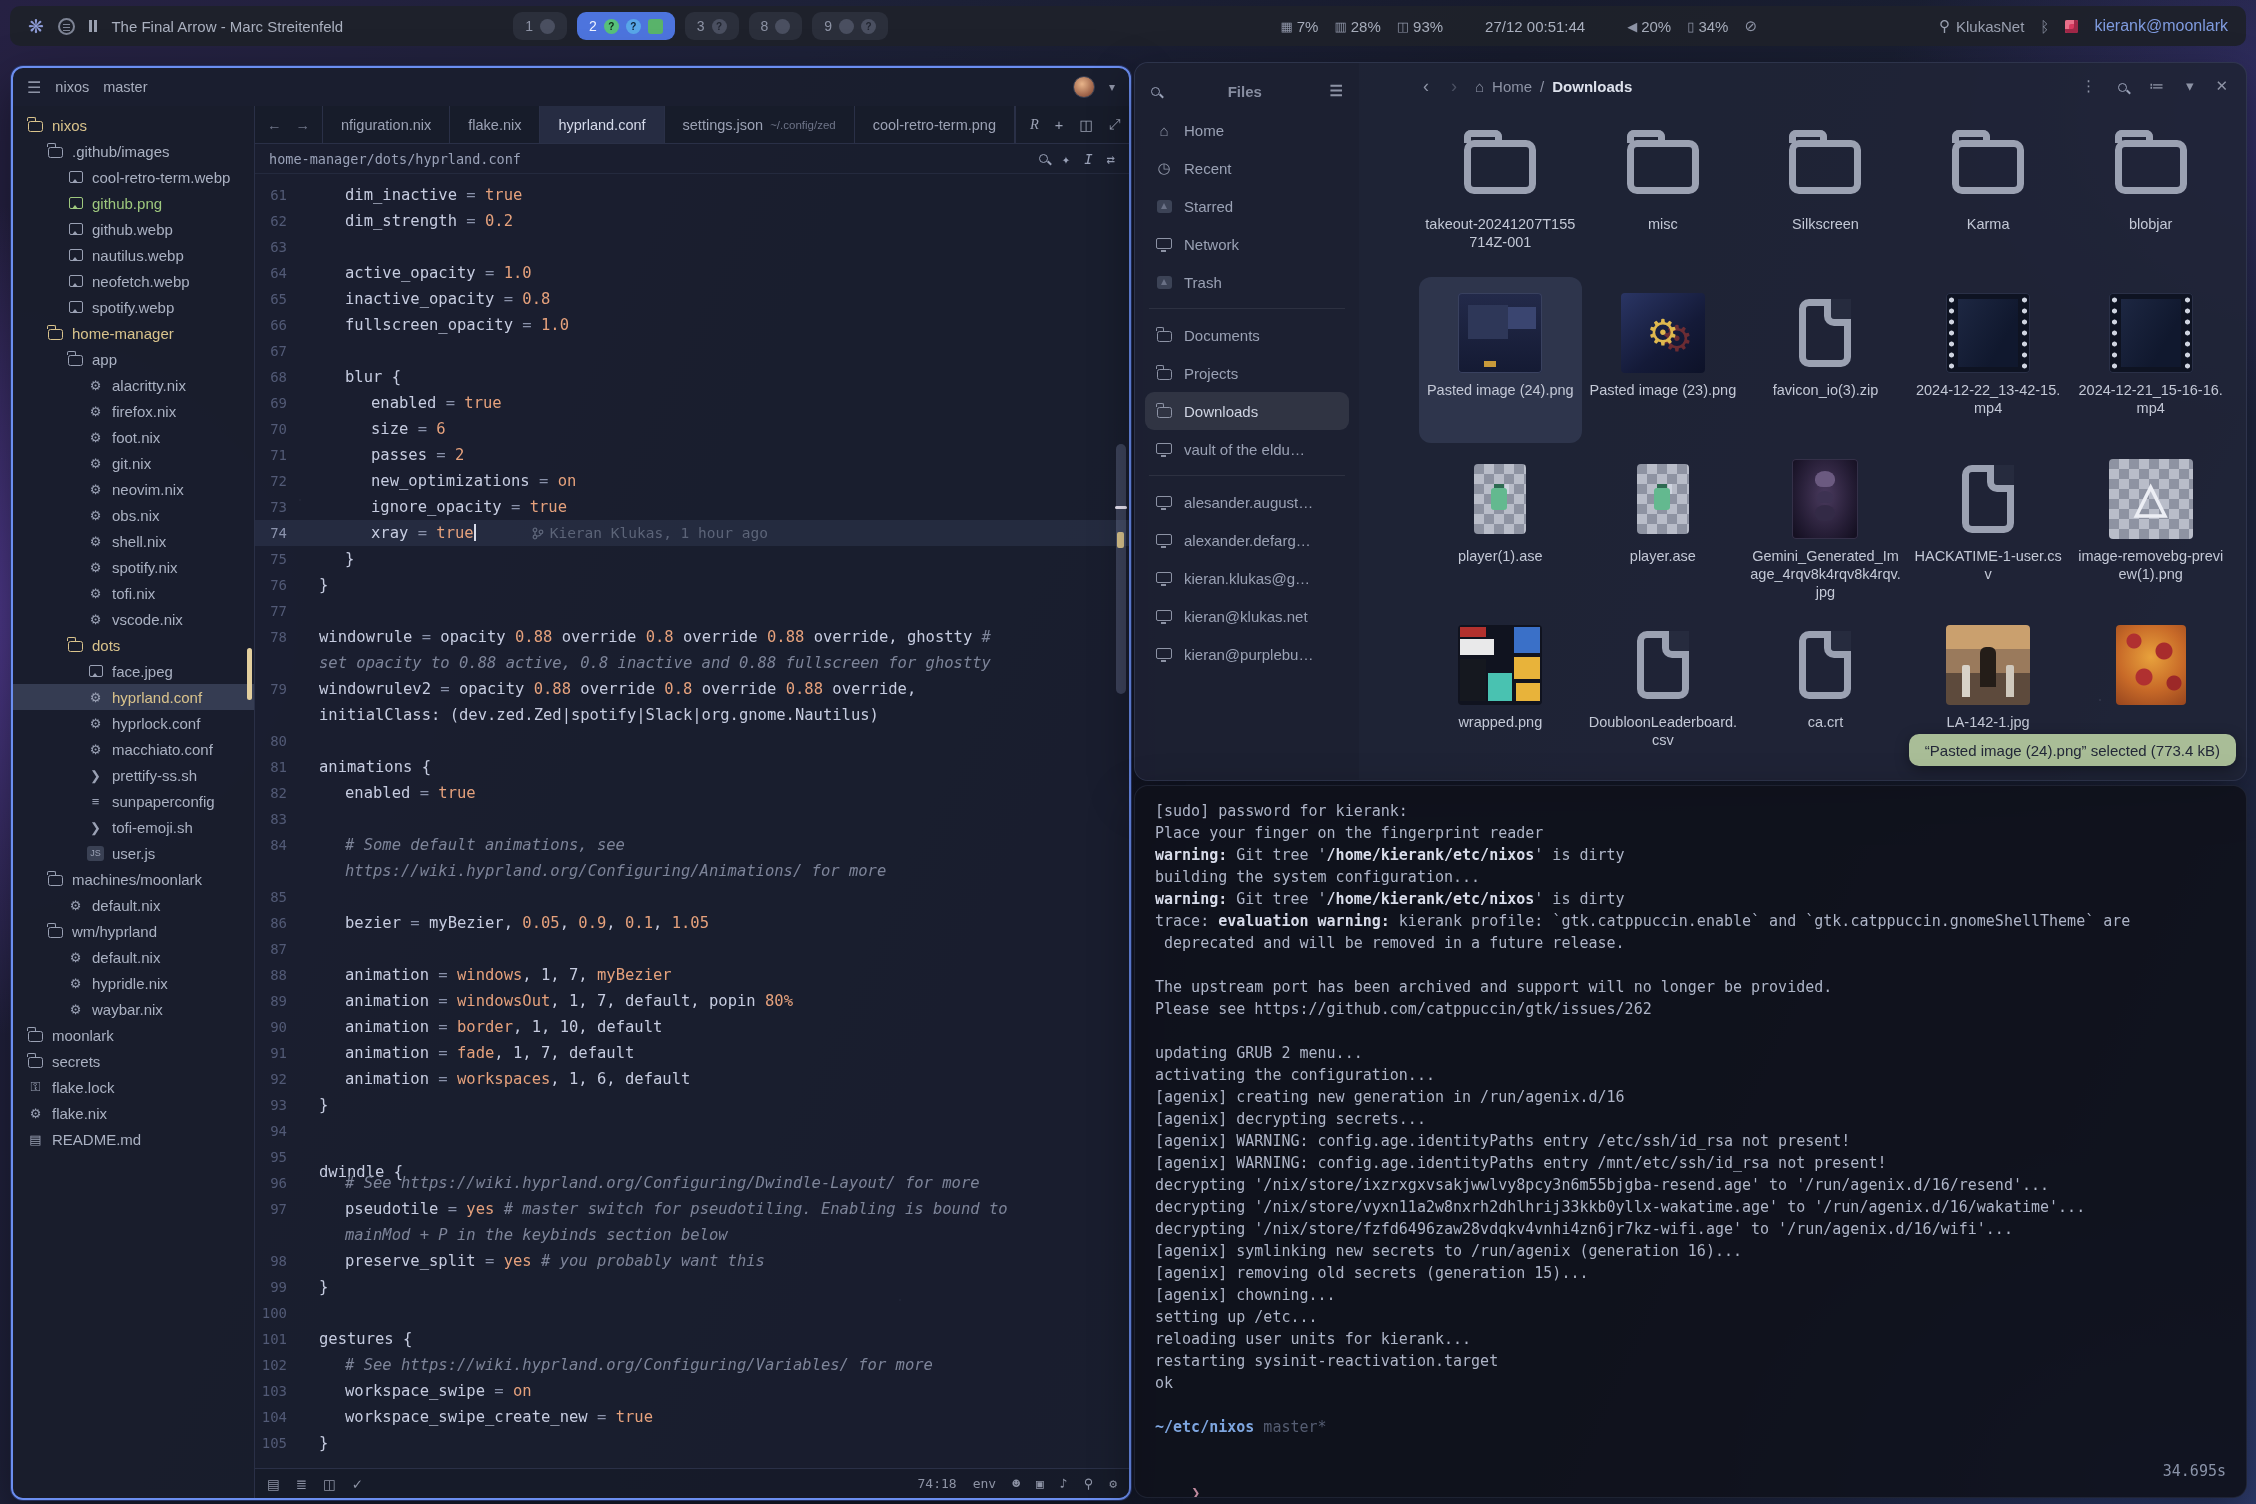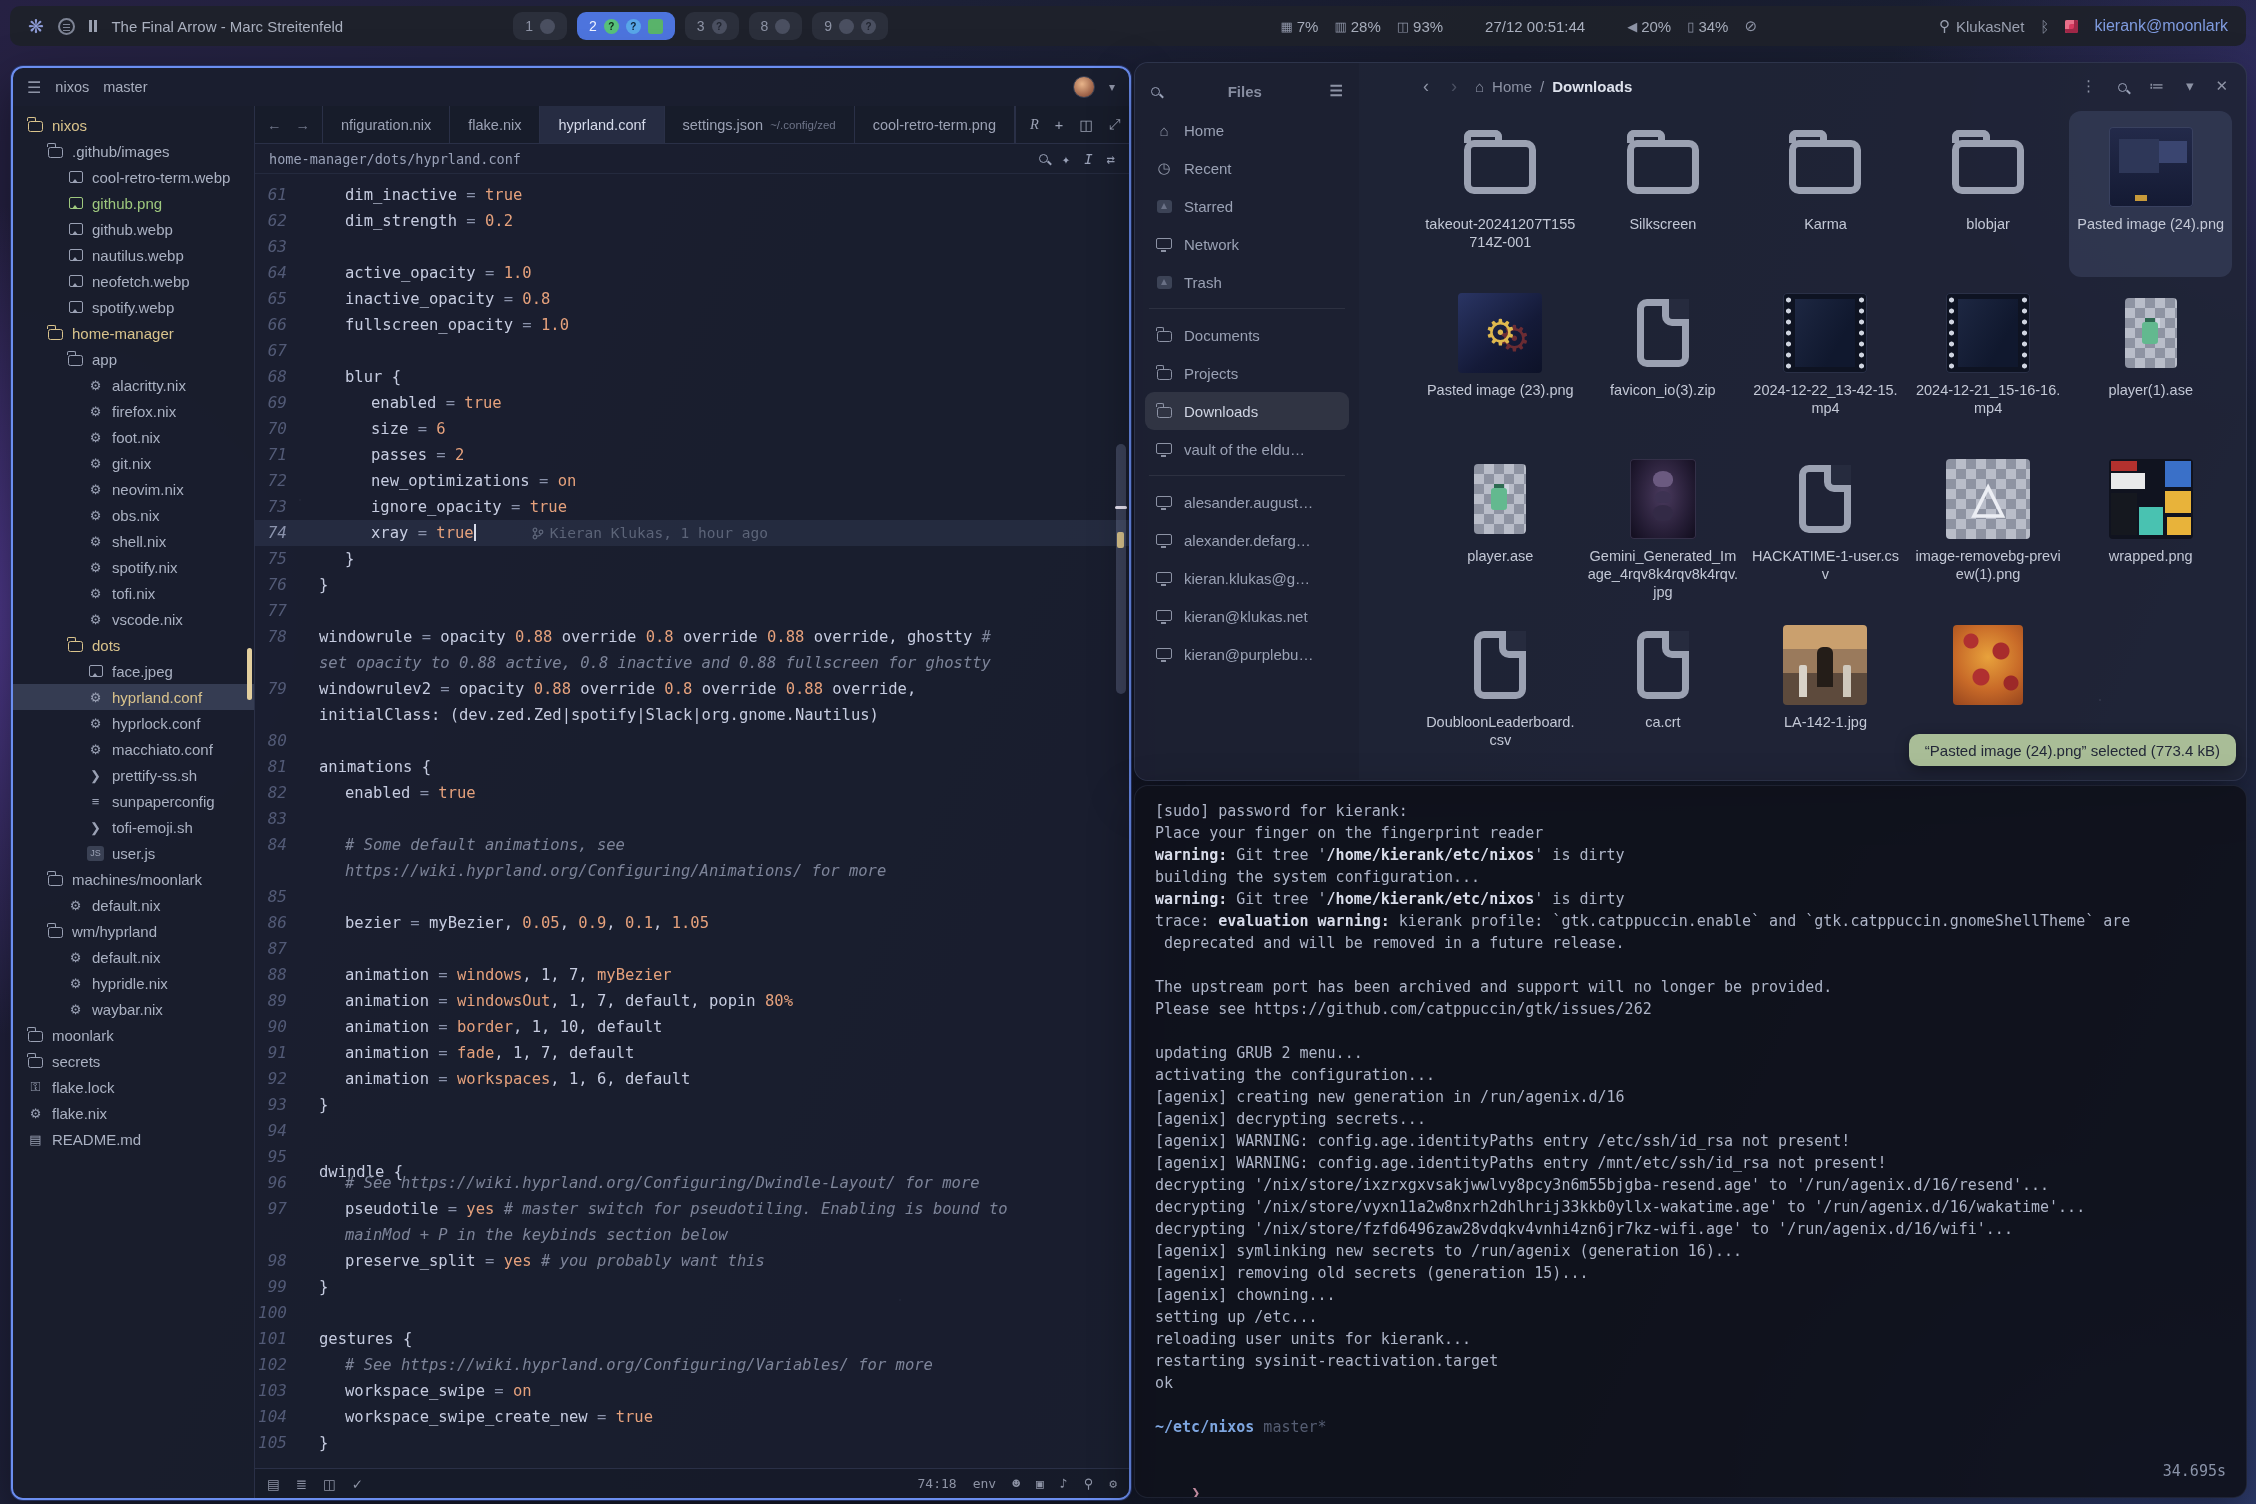--- a/index.html
+++ b/index.html
@@ -71,21 +71,21 @@
   .tab{display:flex;align-items:center;gap:7px;padding:0 18px;border-right:1px solid #2a3047;white-space:nowrap;}
   .tab.active{background:#262c42;color:#d5daea;}
   .tab .note{font-size:11.5px;color:#6e7488;}
   #tabs .actions{margin-left:auto;display:flex;align-items:center;gap:16px;padding:0 14px;color:#9ba1b4;border-left:1px solid #2a3047;}
   #crumbs{height:30px;display:flex;align-items:center;padding:0 14px;font-family:"DejaVu Sans Mono",monospace;font-size:13.5px;color:#9aa2b8;border-bottom:1px solid #242a3e;flex:0 0 auto;}
   #crumbs .ics{margin-left:auto;display:flex;gap:14px;align-items:center;color:#9aa2b8;font-size:14px}
   .mag{width:9px;height:9px;border:1.8px solid #9aa2b8;border-radius:50%;position:relative;display:inline-block}
   .mag::after{content:"";position:absolute;left:7px;top:7px;width:5px;height:1.8px;background:#9aa2b8;transform:rotate(45deg);}
   #code{flex:1;overflow:hidden;position:relative;font-family:"DejaVu Sans Mono",monospace;font-size:15.5px;padding-top:8px;}
   .cl{height:26px;line-height:26px;display:flex;white-space:pre;}
-  .cl .gut{width:46px;flex:0 0 46px;text-align:right;padding-right:14px;color:#525a76;font-size:16px;font-style:italic;}
+  .cl .gut{width:46px;flex:0 0 46px;text-align:right;padding-right:14px;color:#525a76;font-size:14px;}
   .cl.hl{background:rgba(125,140,190,.12);}
   .cl.hl .gut{color:#8b93ad}
   .ct{color:#c6cce0}.cv{color:#e5a17c}.co{color:#8a92aa}.cc{color:#7d8499;font-style:italic}
   .caret{display:inline-block;width:2px;height:17px;background:#d8dcea;vertical-align:-3px;}
   .blame{color:#5c6478;font-style:normal;margin-left:56px;font-size:14.5px}
   .blame svg{vertical-align:-2px;margin-right:6px}
   #edscroll{position:absolute;right:3px;top:270px;width:10px;height:250px;border-radius:5px;background:rgba(150,165,205,.28);}
   #edscroll .cursorline{position:absolute;left:-1px;right:-1px;top:62px;height:3px;background:#e8e4f2;border-radius:2px;}
   #edscroll .diffmark{position:absolute;left:1px;top:88px;width:7px;height:16px;background:#d9c38c;border-radius:2px;}
   #zstatus{height:30px;border-top:1px solid #2a3047;display:flex;align-items:center;gap:16px;padding:0 12px;font-size:13.5px;color:#8d93a5;flex:0 0 auto;background:rgba(22,26,40,.7);}
@@ -691,20 +691,26 @@
     <div class="cell">
           <div class="icwrap">
             <div class="bigfold"></div>
           </div>
           <div class="lbl">takeout-20241207T155714Z-001</div>
         </div>
         <div class="cell">
           <div class="icwrap">
             <div class="bigfold"></div>
           </div>
+          <div class="lbl">misc</div>
+        </div>
+        <div class="cell">
+          <div class="icwrap">
+            <div class="bigfold"></div>
+          </div>
           <div class="lbl">Silkscreen</div>
         </div>
         <div class="cell">
           <div class="icwrap">
             <div class="bigfold"></div>
           </div>
           <div class="lbl">Karma</div>
         </div>
         <div class="cell">
           <div class="icwrap">

